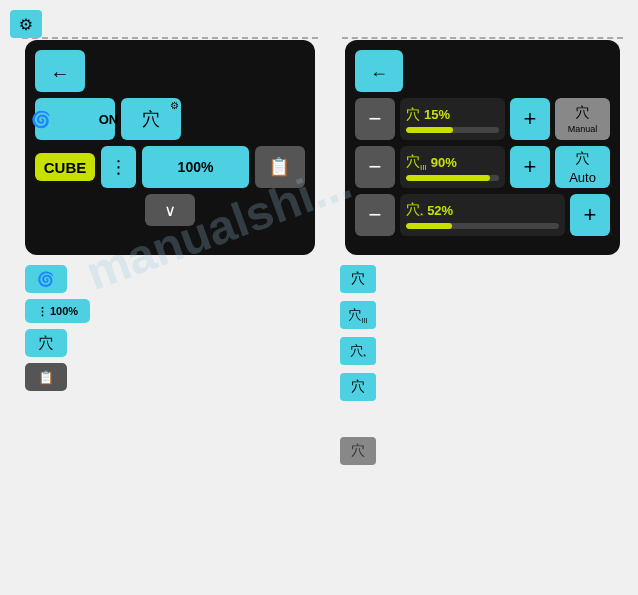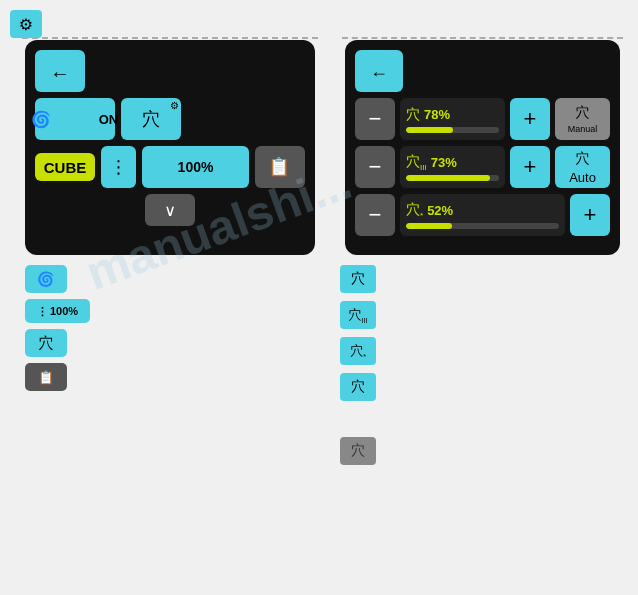--- a/index.html
+++ b/index.html
@@ -462,21 +462,21 @@
     </div>
   </div>
 
   <div class="rp-row">
     <div class="minus-btn">
       <span>−</span>
     </div>
     <div class="slider-area">
       <div style="display:flex; align-items:center; gap:4px; width:100%;">
         <span style="color:#c8e000; font-size:14px;">穴</span>
-        <span class="slider-pct">78%</span>
+        <span class="slider-pct">15%</span>
       </div>
       <div class="slider-bar-bg">
         <div class="slider-bar-fill" style="width:50%;"></div>
       </div>
     </div>
     <div class="plus-btn">
       <span>+</span>
     </div>
     <div class="mode-btn-gray">
       <span style="font-size:14px;">穴</span>
@@ -484,21 +484,21 @@
     </div>
   </div>
 
   <div class="rp-row">
     <div class="minus-btn">
       <span>−</span>
     </div>
     <div class="slider-area">
       <div style="display:flex; align-items:center; gap:4px; width:100%;">
         <span style="color:#c8e000; font-size:14px;">穴<sub style="font-size:8px;">III</sub></span>
-        <span class="slider-pct">73%</span>
+        <span class="slider-pct">90%</span>
       </div>
       <div class="slider-bar-bg">
         <div class="slider-bar-fill" style="width:90%;"></div>
       </div>
     </div>
     <div class="plus-btn">
       <span>+</span>
     </div>
     <div class="mode-btn-cyan">
       <span style="font-size:14px;">穴</span>

